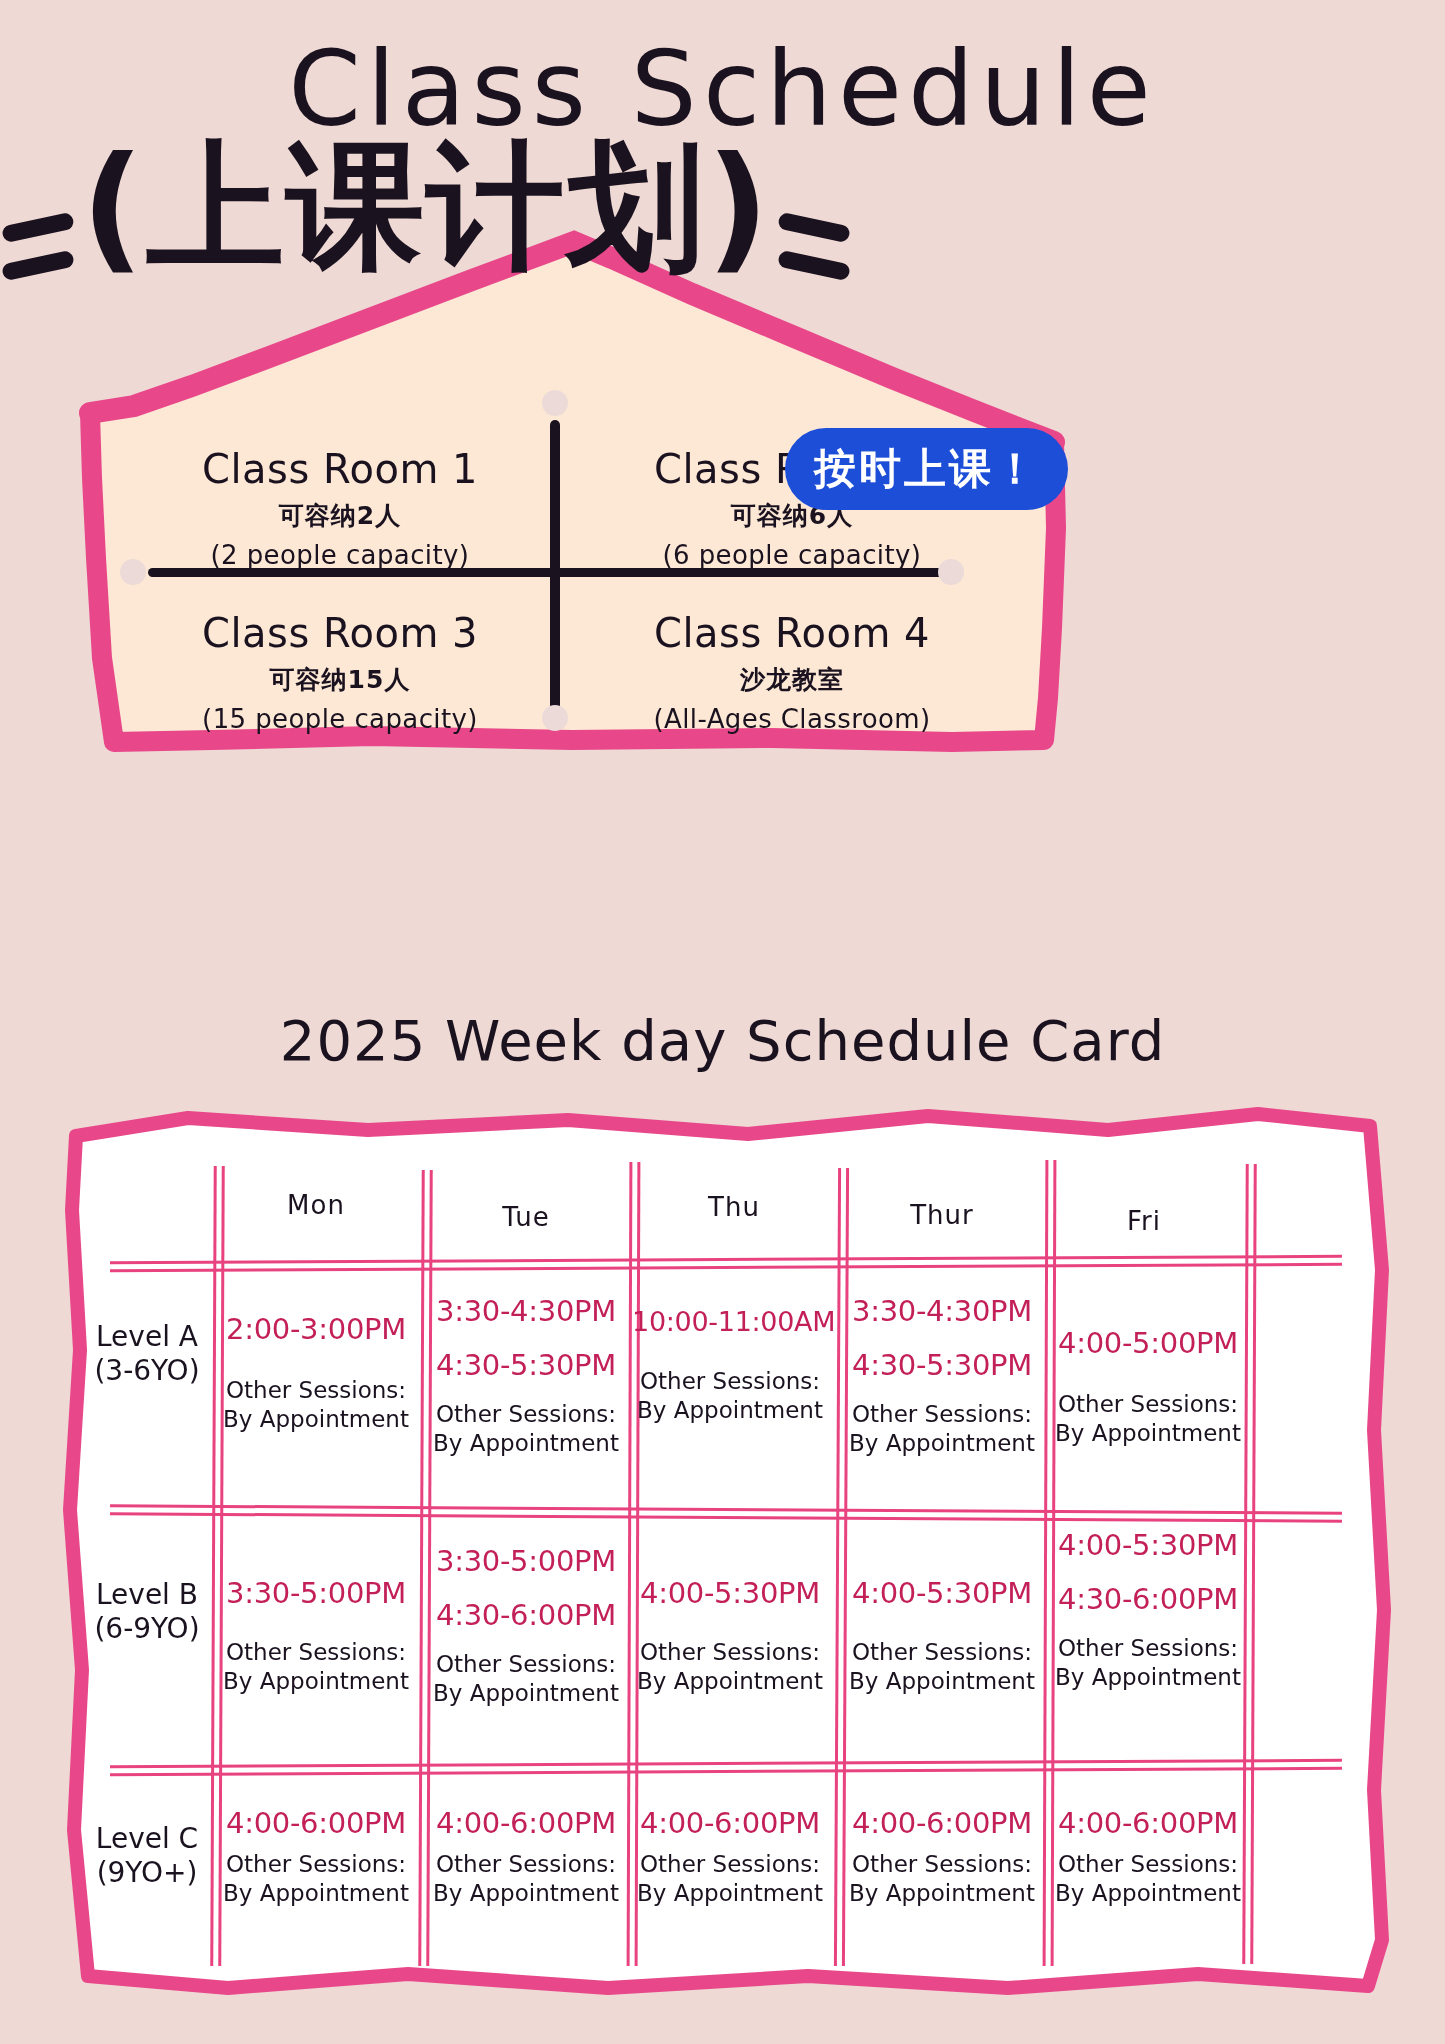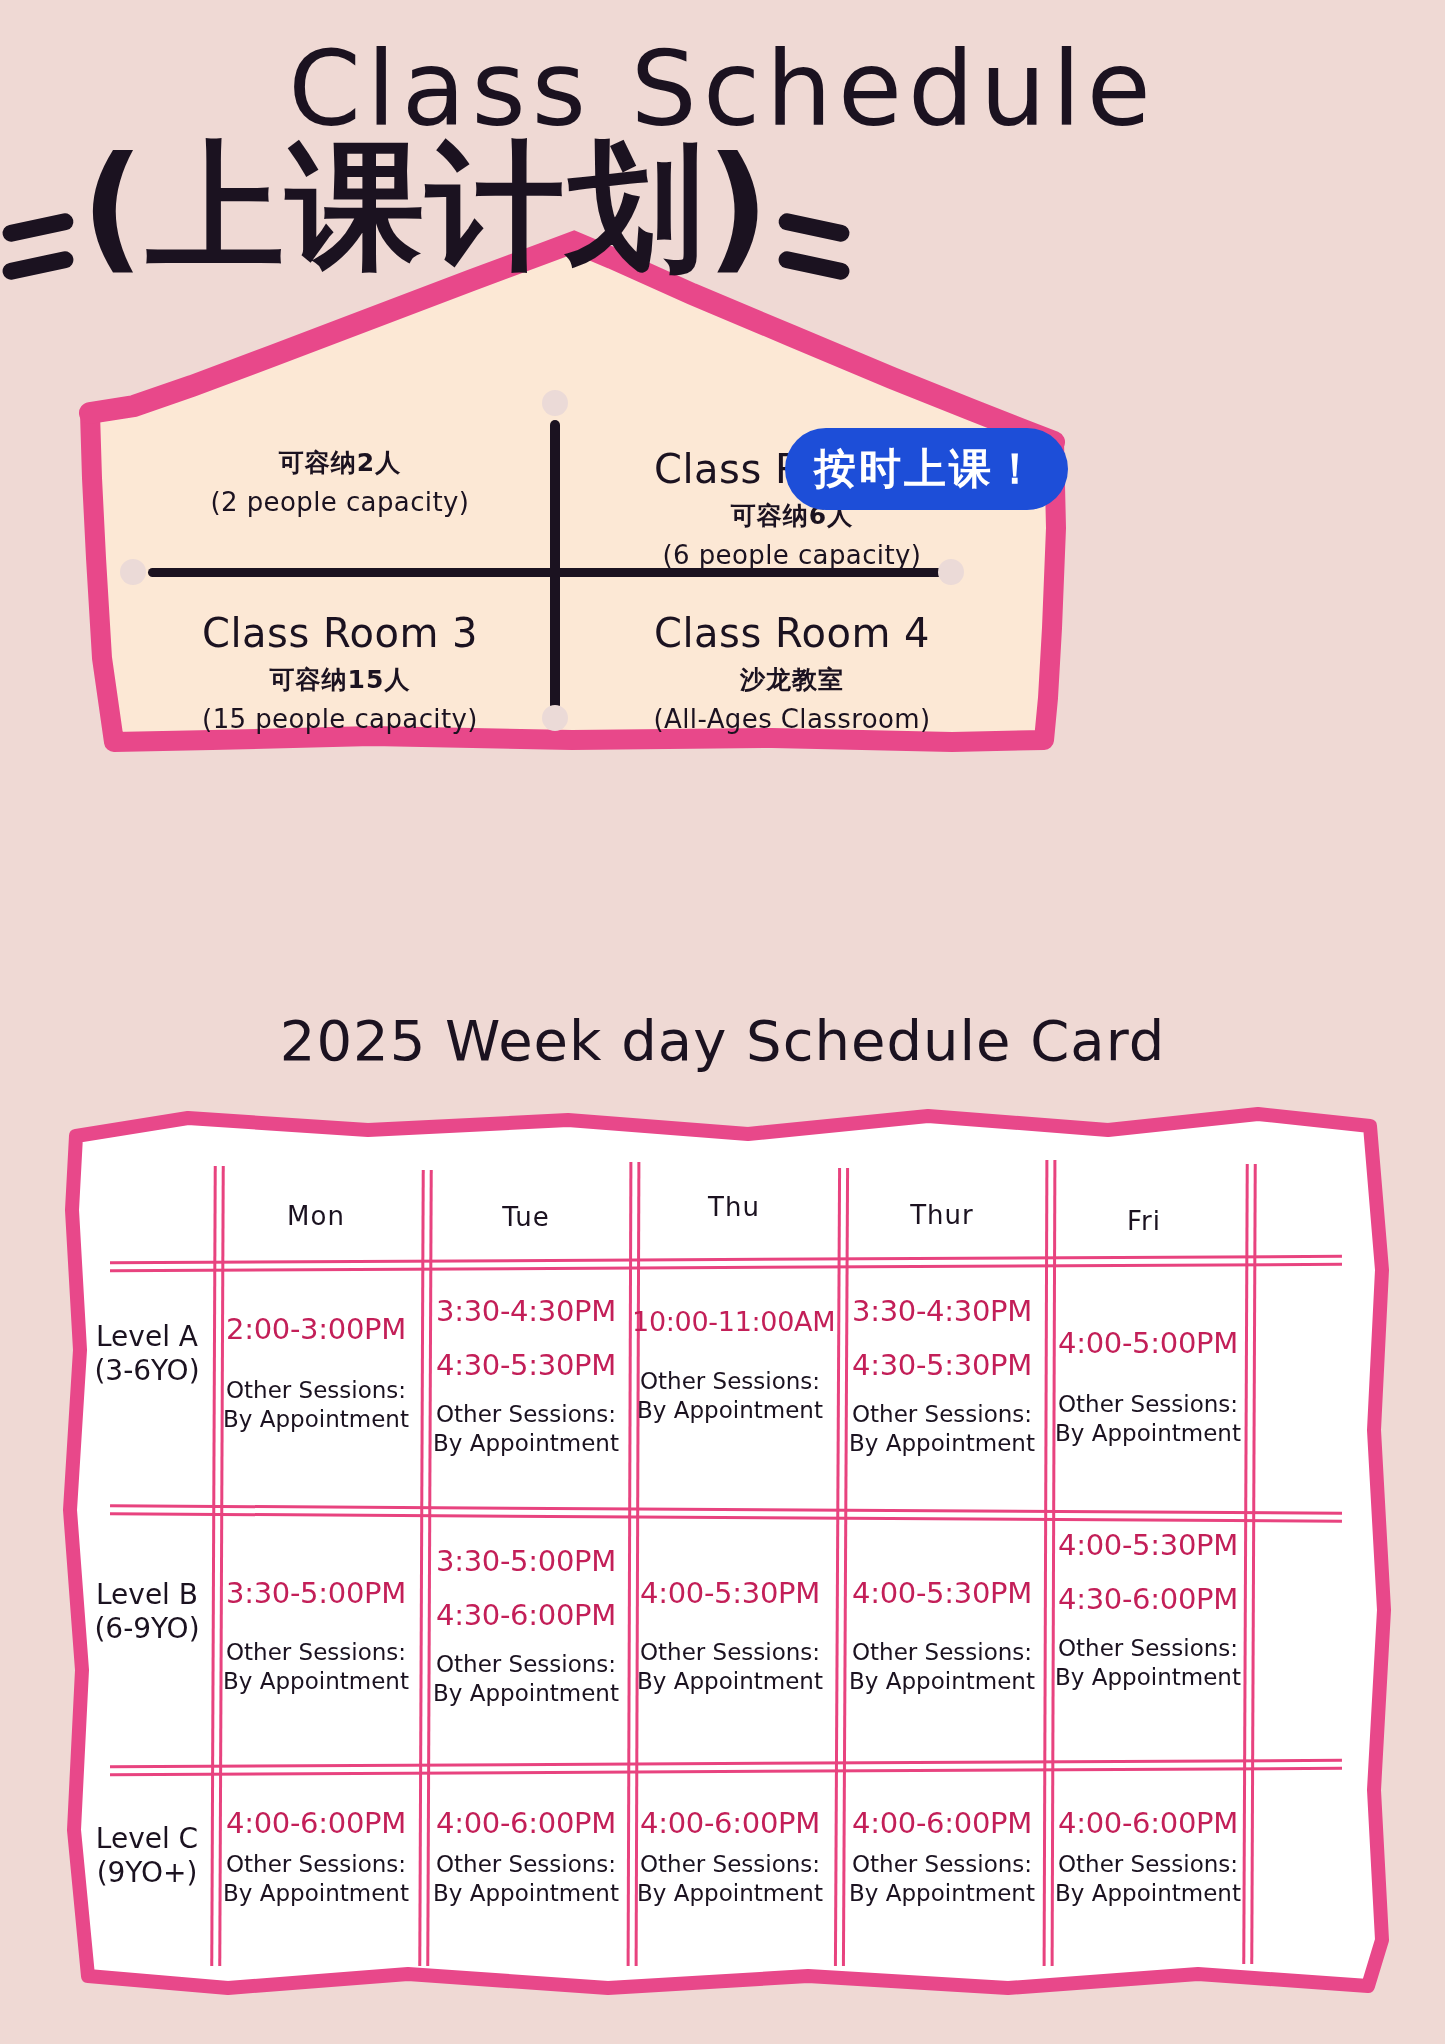--- a/index.html
+++ b/index.html
@@ -314,20 +314,21 @@
     <div class="dot bottom"></div>
   </div>
 
   <div class="badge">
     <span>按时上课！</span>
   </div>
 
   <div class="rooms">
 
     <div class="room r1">
+      <div class="room-name">Class Room 1</div>
       <div class="room-cn">可容纳2人</div>
       <div class="room-en">(2 people capacity)</div>
     </div>
 
     <div class="room r2">
       <div class="room-name">Class Room 2</div>
       <div class="room-cn">可容纳6人</div>
       <div class="room-en">(6 people capacity)</div>
     </div>
 
@@ -392,21 +393,21 @@
         <i></i>
       </div>
     <div class="gh" style="left:62px; top:672px; width:1232px; transform:rotate(-0.3deg);">
         <i></i>
         <i></i>
       </div>
   </div>
 
   <div class="table">
 
-    <div class="dayhdr" style="left:188px; top:111px;">Mon</div>
+    <div class="dayhdr" style="left:188px; top:100px;">Mon</div>
     <div class="dayhdr" style="left:398px; top:112px;">Tue</div>
     <div class="dayhdr" style="left:606px; top:102px;">Thu</div>
     <div class="dayhdr" style="left:814px; top:110px;">Thur</div>
     <div class="dayhdr" style="left:1016px; top:116px;">Fri</div>
 
     <div class="levelcell" style="left:26px; top:1000000px;"></div>
     <div class="levelcell" style="left:24px; top:230px;">
       <div>Level A</div>
       <div>(3-6YO)</div>
     </div>

